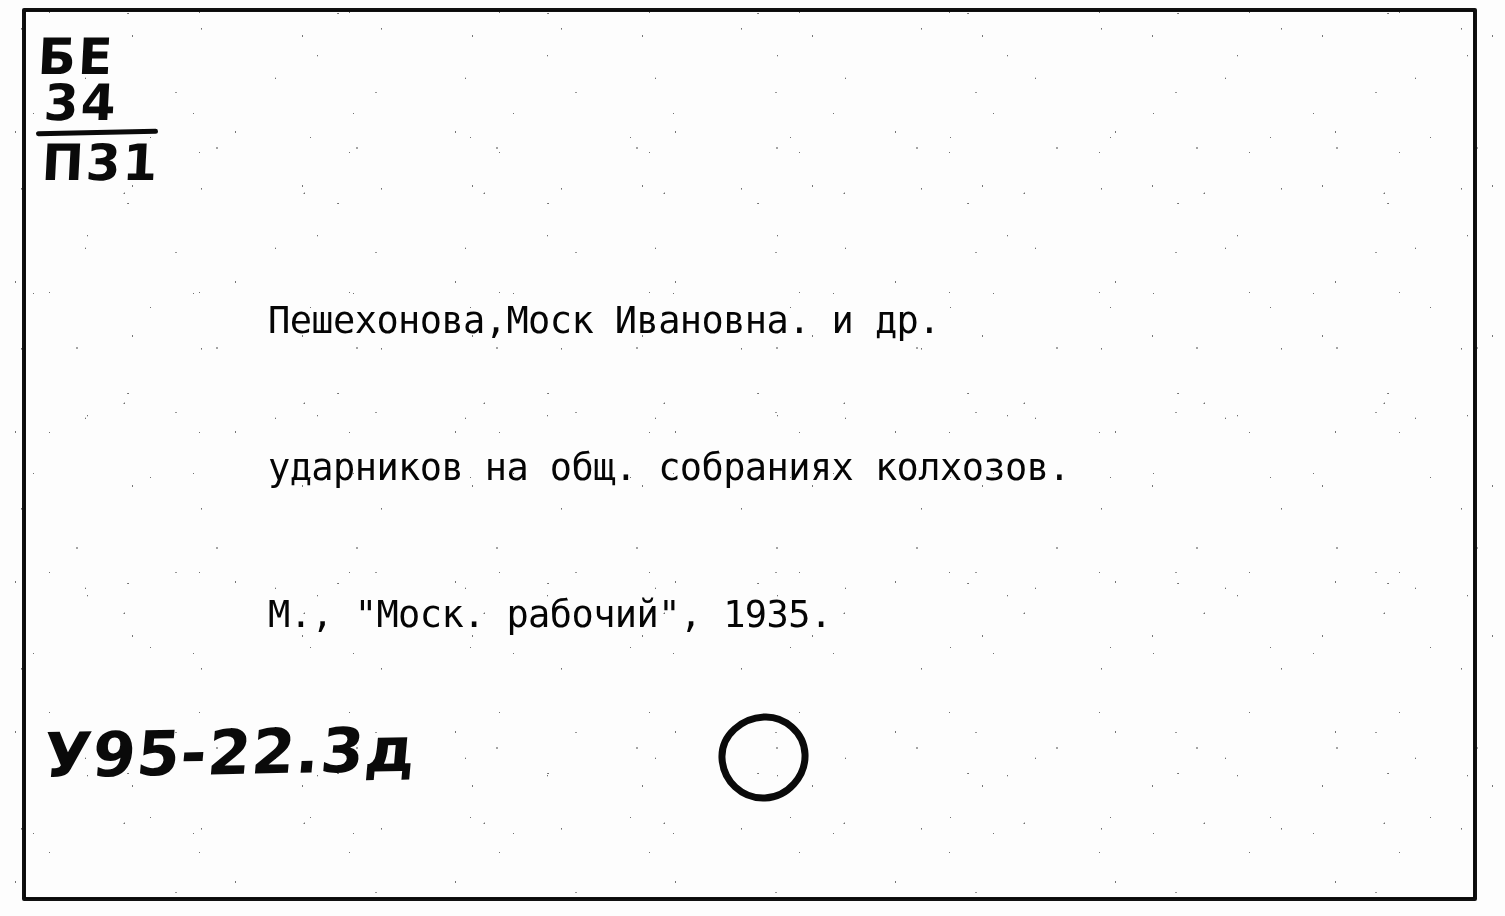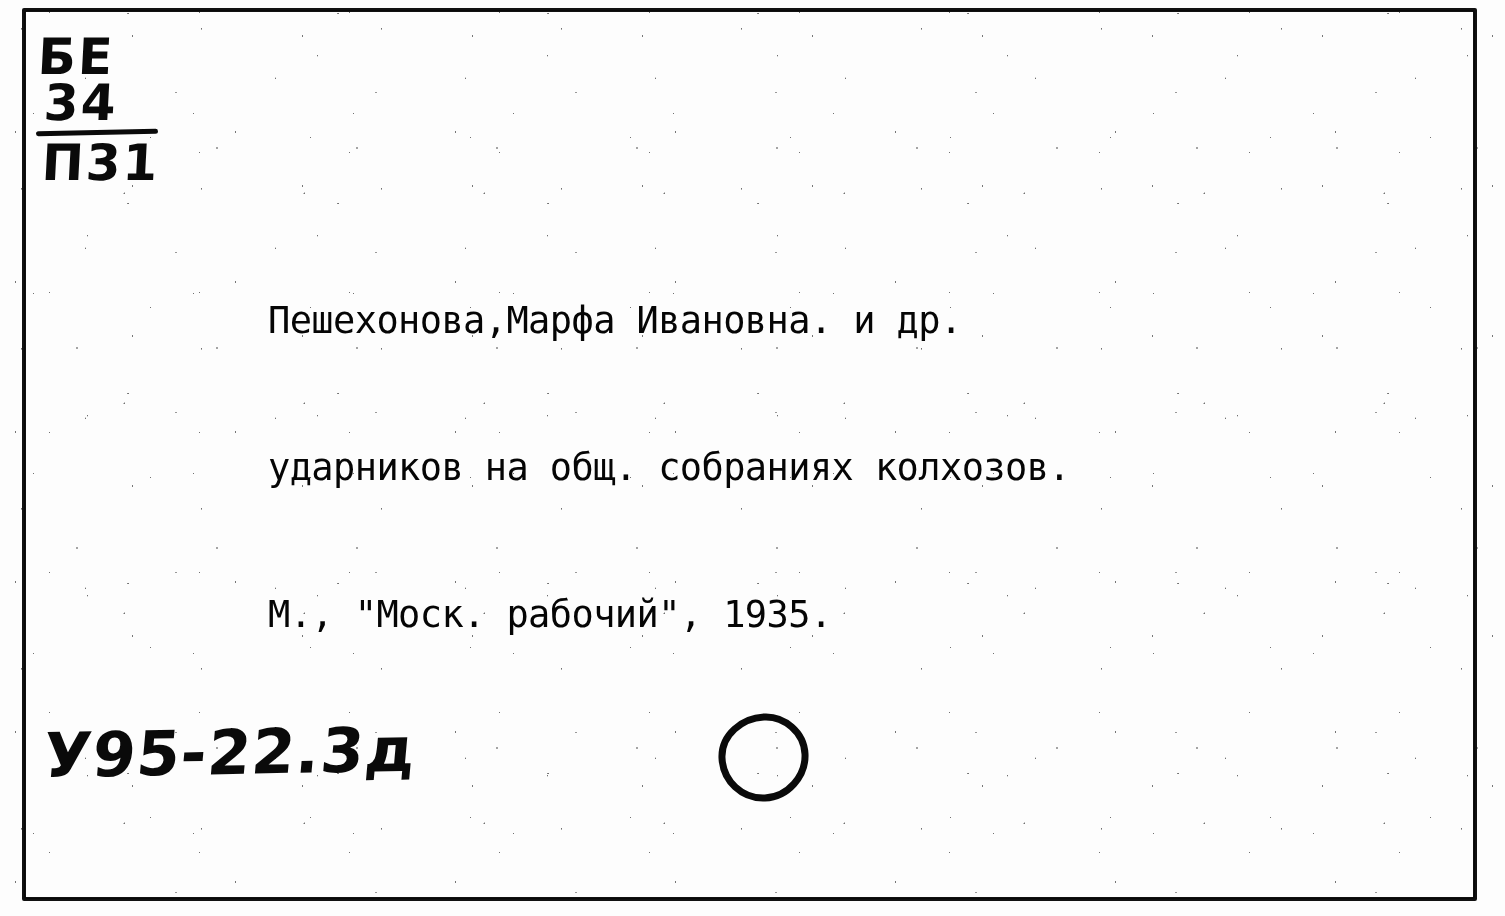--- a/index.html
+++ b/index.html
@@ -141,21 +141,21 @@
   <div class="card-border"></div>
 
   <div class="call-number">
     <div class="cn-line l1">БЕ</div>
     <div class="cn-line l2">34</div>
     <div class="cn-rule"></div>
     <div class="cn-line l3">П31</div>
   </div>
 
   <div class="biblio">
-    <span class="ln">Пешехонова,Марфа Ивановна. и др.</span>
+    <span class="ln">Пешехонова,Моск Ивановна. и др.</span>
     <span class="ln">ударников на общ. собраниях колхозов.</span>
     <span class="ln">М., "Моск. рабочий", 1935.</span>
     
     
     
   </div>
 
   <div class="bottom-code">У95-22.3д</div>
 
   <div class="circle-mark">

